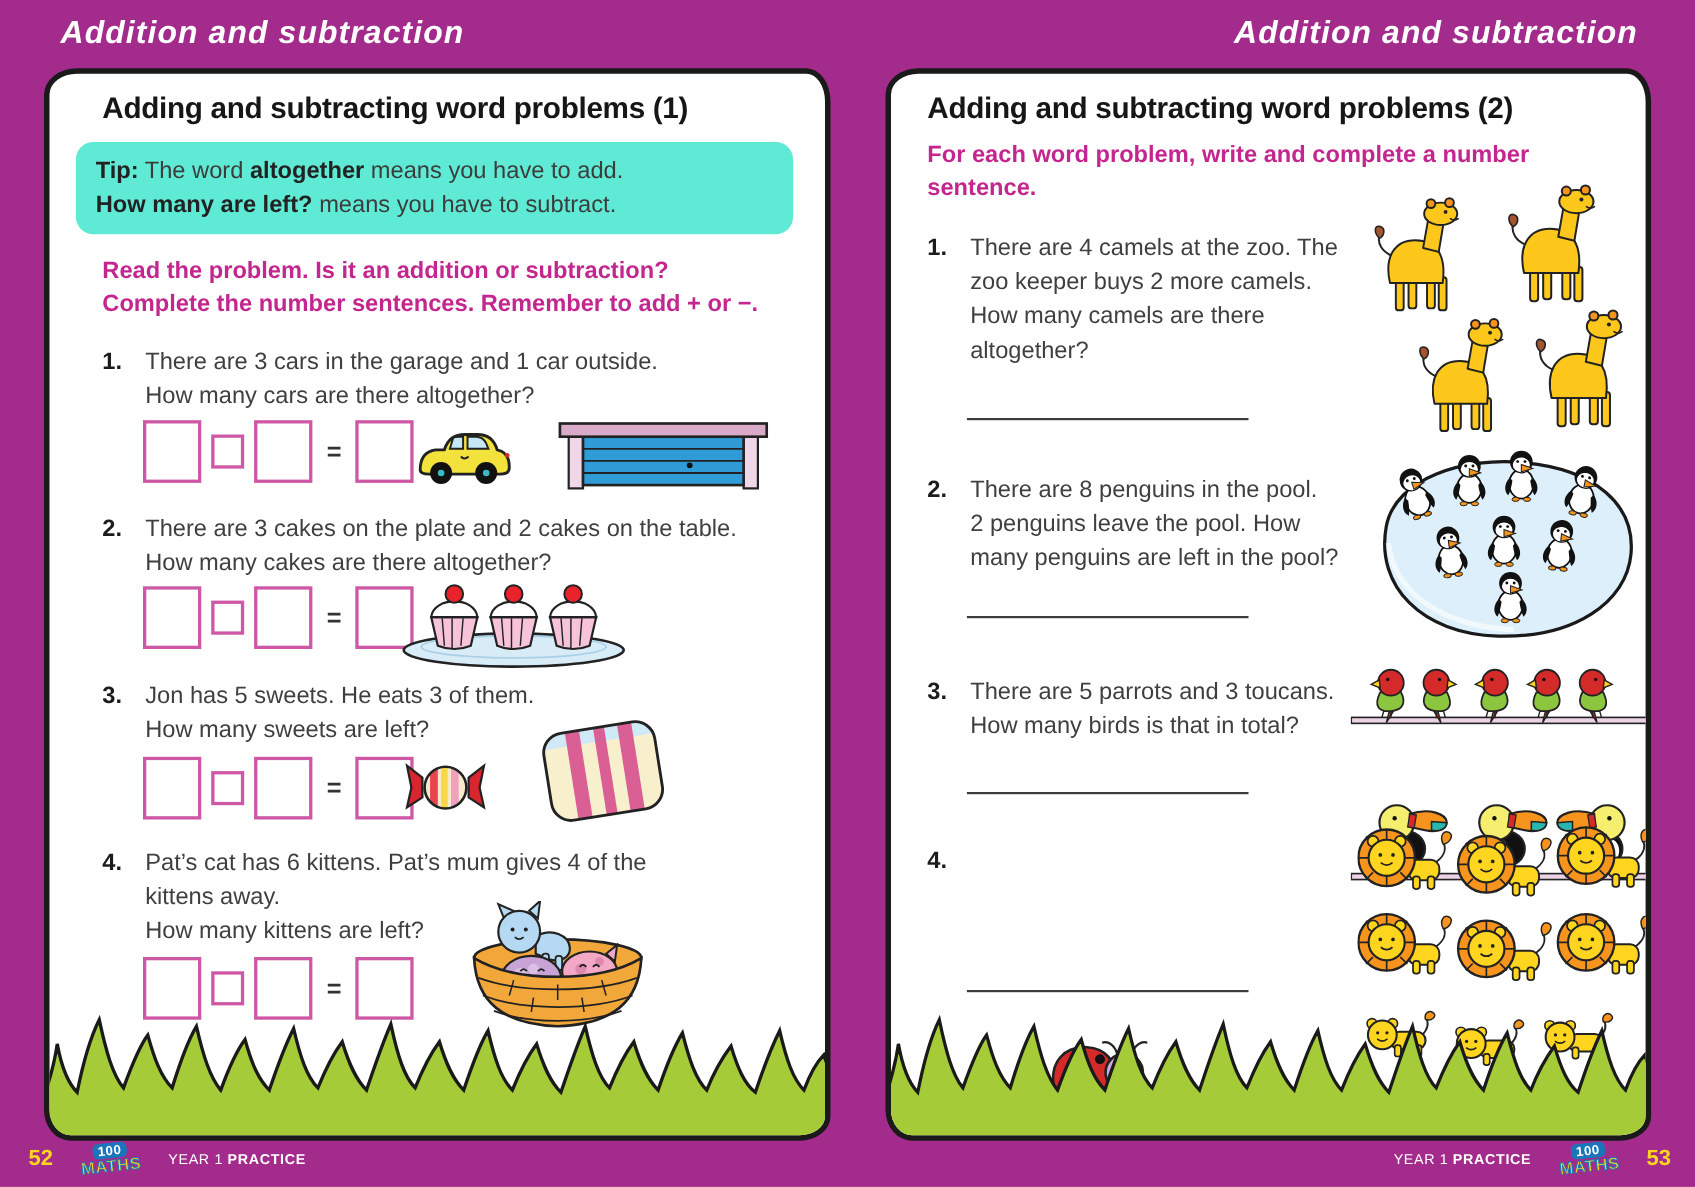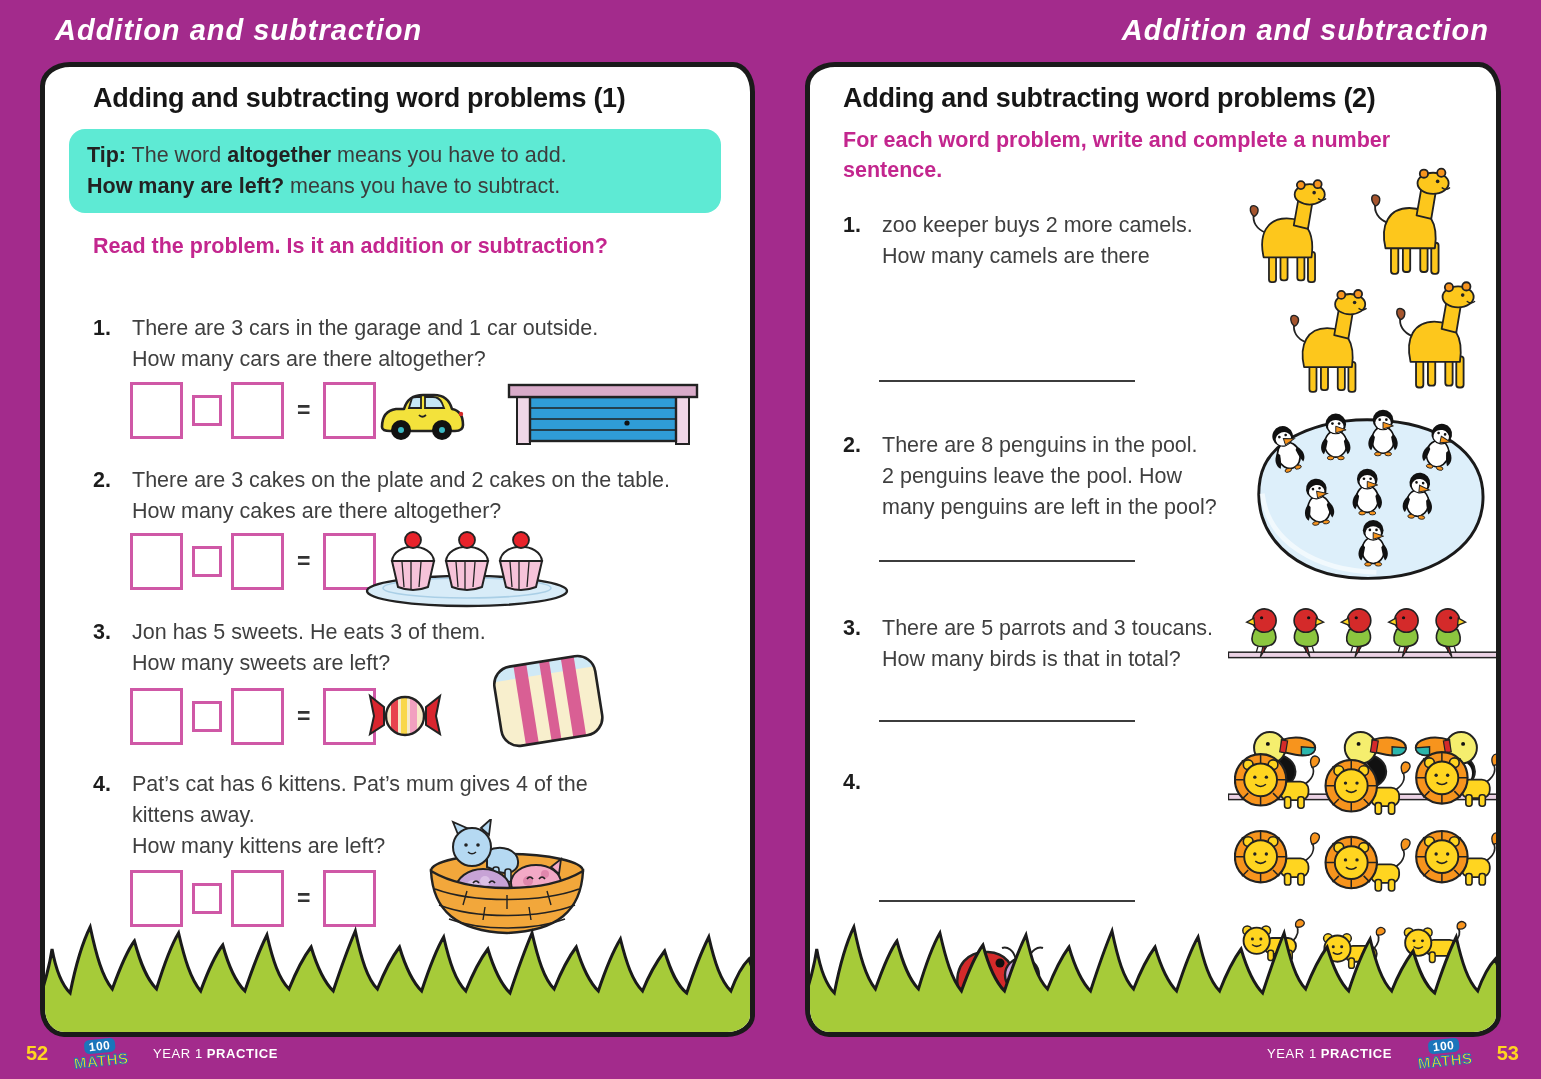--- a/index.html
+++ b/index.html
@@ -145,20 +145,21 @@
   <div id="page-left" class="page">
     <div class="pg-title">Adding and subtracting word problems (1)</div>
 
     <div class="tipbox">
       <div><b>Tip:</b><span> The word </span><b>altogether</b><span> means you have to add.</span></div>
       <div><b>How many are left?</b><span> means you have to subtract.</span></div>
     </div>
 
     <div class="instr">
       <div>Read the problem. Is it an addition or subtraction?</div>
+      <div>Complete the number sentences. Remember to add + or −.</div>
     </div>
 
     <div class="prob" style="top:246px">
       <span class="pnum">1.</span>
       <div>
         <div>There are 3 cars in the garage and 1 car outside.</div>
         <div>How many cars are there altogether?</div>
       </div>
     </div>
     <div class="ns-row" style="top:315px">
@@ -320,22 +321,24 @@
     <div class="pg-title">Adding and subtracting word problems (2)</div>
 
     <div class="instr">
       <div>For each word problem, write and complete a number</div>
       <div>sentence.</div>
     </div>
 
     <div class="prob" style="top:143px">
       <span class="pnum">1.</span>
       <div>
+        <div>There are 4 camels at the zoo. The</div>
         <div>zoo keeper buys 2 more camels.</div>
         <div>How many camels are there</div>
+        <div>altogether?</div>
       </div>
     </div>
     <div class="ans-line" style="top:313px"></div>
     <svg class="illus" style="left:430px;top:96px" width="260" height="250" viewBox="0 0 270 250" aria-label="four camels">
       <use href="#camel" transform="translate(8,14) scale(0.92)"></use>
       <use href="#camel" transform="translate(134,2) scale(0.95)"></use>
       <use href="#camel" transform="translate(50,128) scale(0.92)"></use>
       <use href="#camel" transform="translate(160,120) scale(0.95)"></use>
     </svg>
 

